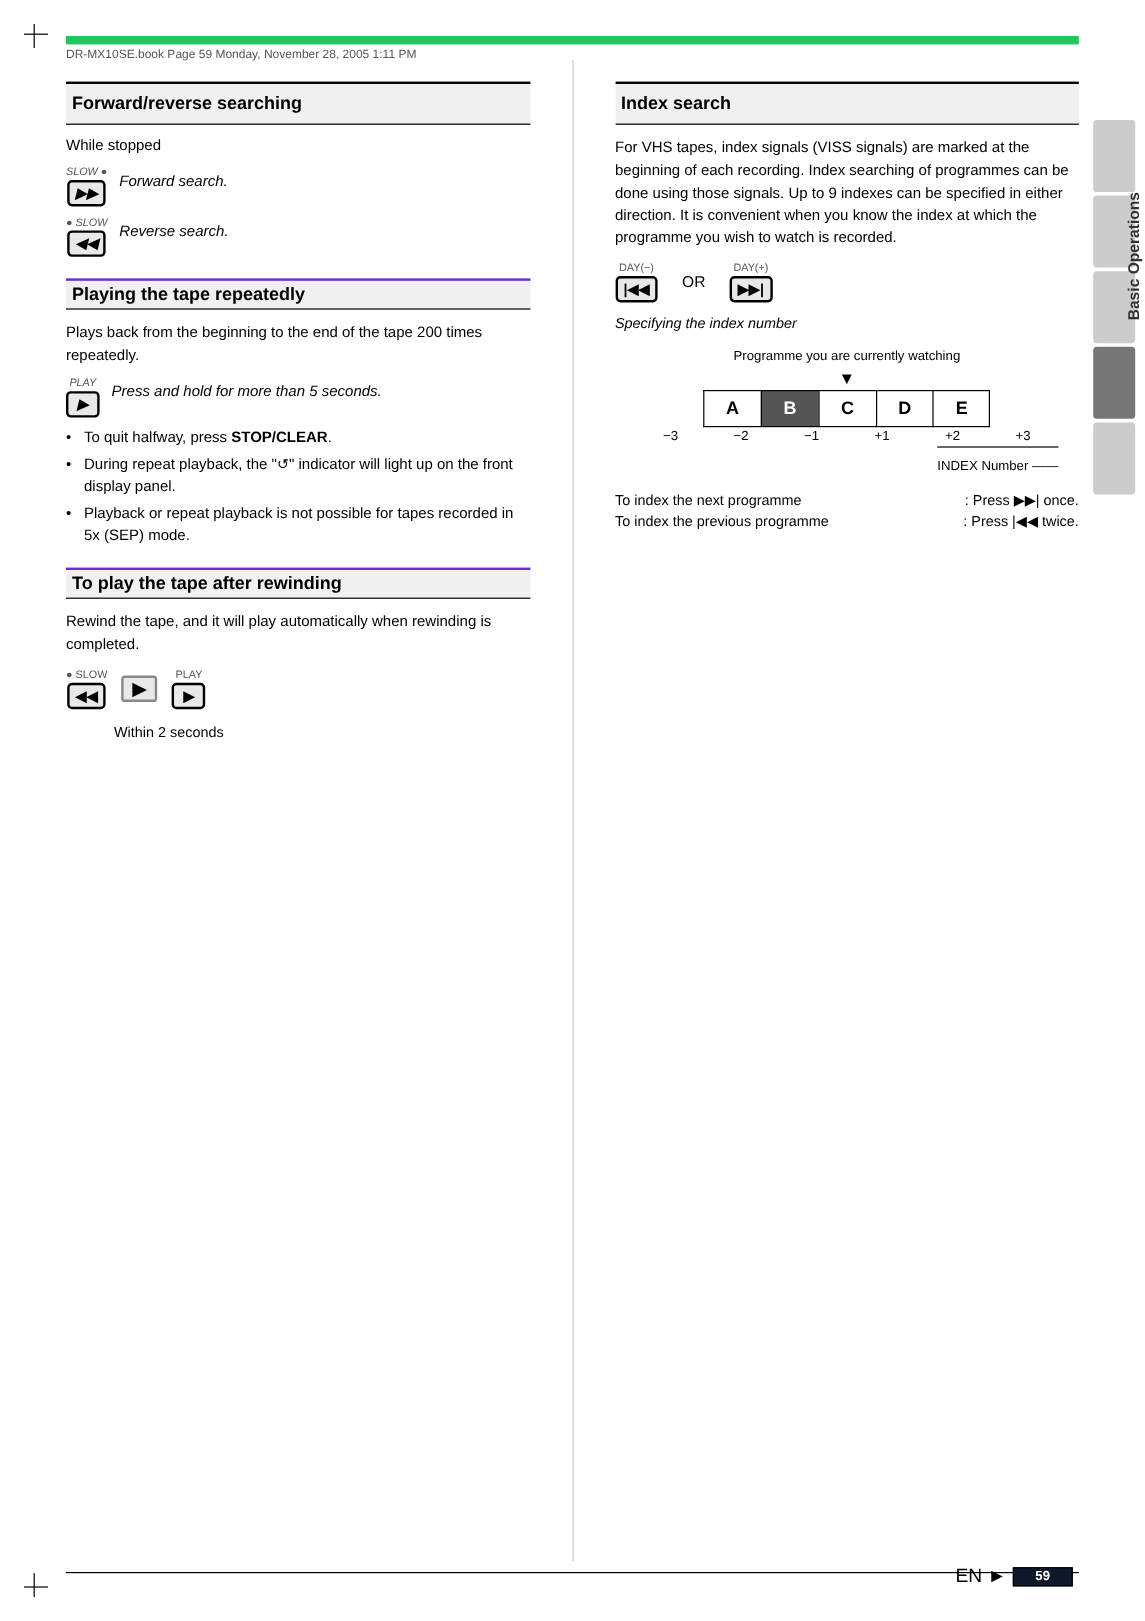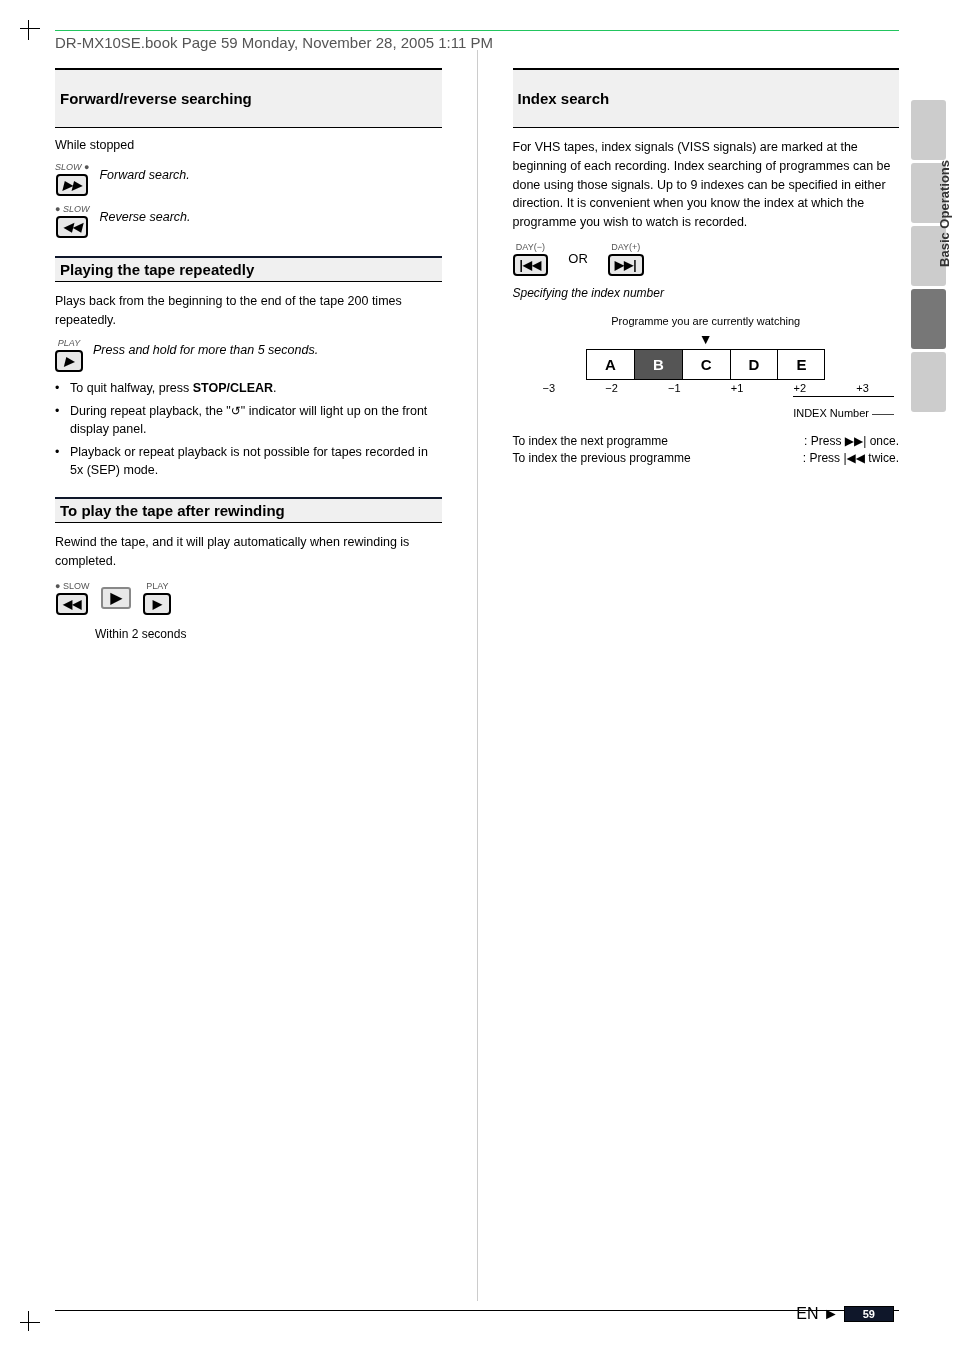--- a/index.html
+++ b/index.html
@@ -41,23 +41,23 @@
     .corner-bl::before { width: 1px; height: 20px; bottom: 0; left: 8px; }
     .corner-bl::after { width: 20px; height: 1px; bottom: 8px; left: 0; }
     .corner-br::before { width: 1px; height: 20px; bottom: 0; right: 8px; }
     .corner-br::after { width: 20px; height: 1px; bottom: 8px; right: 0; }
 
     
     .file-path-bar {
       position: absolute;
       top: 30px;
       left: 55px;
-      font-size: 15px;
+      font-size: 10px;
       color: #555;
-      border-top: 1px solid #22c55e;
+      border-top: 7px solid #22c55e;
       width: 860px;
       padding-top: 3px;
     }
 
     
     .right-sidebar {
       position: absolute;
       right: 0;
       top: 0;
       width: 55px;
@@ -134,21 +134,21 @@
     
     .right-column {
       flex: 1;
       padding-left: 10px;
     }
 
     
     .section-header {
       border-top: 2px solid #000;
       border-bottom: 1px solid #000;
-      padding: 20px 5px;
+      padding: 8px 5px;
       font-size: 15px;
       font-weight: bold;
       margin-bottom: 10px;
       background: #f0f0f0;
     }
 
     .section-title {
       font-size: 15px;
       font-weight: bold;
     }
@@ -204,32 +204,32 @@
       content: '•';
       position: absolute;
       left: 0;
     }
 
     
     .sub-section {
       margin-top: 18px;
     }
     .sub-section-header {
-      border-top: 2px solid #0f172a;
+      border-top: 2px solid #6d28d9;
       border-bottom: 1px solid #000;
       padding: 3px 5px;
       font-size: 15px;
       font-weight: bold;
       margin-bottom: 10px;
       background: #f0f0f0;
     }
 
     
     .index-diagram {
-      margin: 15px 0;
+      margin: 15px 12px;
       text-align: center;
     }
     .index-table {
       border-collapse: collapse;
       margin: 0 auto;
       border: 1px solid #000;
     }
     .index-table td {
       border: 1px solid #000;
       padding: 6px 18px;

